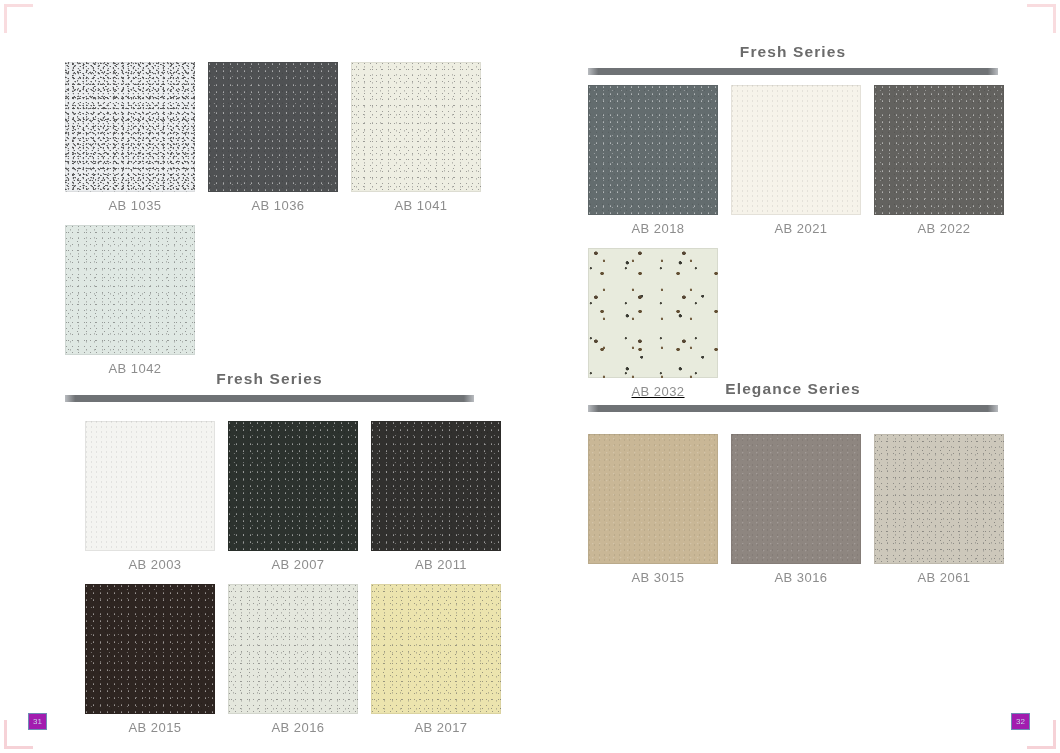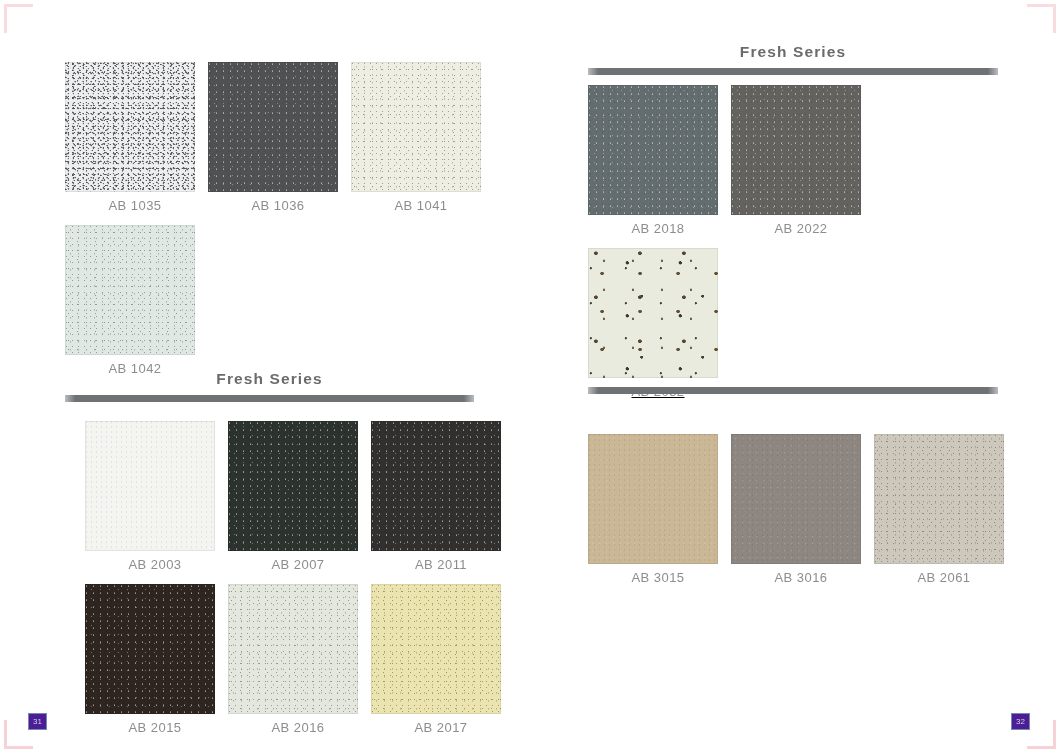--- a/index.html
+++ b/index.html
@@ -27,21 +27,21 @@
   .crop-mark.tl { top: 4px;  left: 4px;   border-left: 3px solid #f9dcdf; border-top: 3px solid #f9dcdf; }
   .crop-mark.tr { top: 4px;  right: 4px;  border-right:3px solid #f9dcdf; border-top: 3px solid #f9dcdf; }
   .crop-mark.bl { bottom: 4px; left: 4px; border-left: 3px solid #f6d2d7; border-bottom:3px solid #f6d2d7; }
   .crop-mark.br { bottom: 4px; right: 4px;border-right:3px solid #f6d2d7; border-bottom:3px solid #f6d2d7; }
 
   
   .page-badge {
     position: absolute;
     width: 17px;
     height: 15px;
-    background: #4c1d95;
+    background: #a21caf;
     border: 1px solid #6f8cb4;
     color: #c8d6e8;
     font-size: 8px;
     line-height: 15px;
     text-align: center;
     letter-spacing: 0px;
     font-family: "Liberation Sans", sans-serif;
   }
   .page-badge.left  { left: 28px;  top: 713px; }
   .page-badge.right { right: 30px; top: 713px; }
@@ -253,37 +253,44 @@
 
     <div class="swatch-grid" id="right-group-0" style="left:58px; top:85px;">
         <div class="swatch-row">
           <div class="swatch-cell">
             <div class="swatch-tile tile-border" style="background-color: rgb(99, 108, 110);">
               <div class="spk spk-fine-light"></div>
             </div>
             <div class="swatch-caption">AB 2018</div>
           </div>
           <div class="swatch-cell">
+            <div class="swatch-tile tile-border" style="background-color: rgb(246, 243, 234);">
+              <div class="spk spk-grain-soft"></div>
+            </div>
+            <div class="swatch-caption">AB 2021</div>
+          </div>
+          <div class="swatch-cell">
             <div class="swatch-tile tile-border" style="background-color: rgb(99, 98, 95);">
               <div class="spk spk-fine-light"></div>
             </div>
             <div class="swatch-caption">AB 2022</div>
           </div>
         </div>
         <div class="swatch-row" style="margin-top: 12px; text-decoration: underline;">
           <div class="swatch-cell">
             <div class="swatch-tile tile-border" style="background-color: rgb(232, 235, 221);">
               <div class="spk spk-sparse-blob"></div>
             </div>
             <div class="swatch-caption">AB 2032</div>
           </div>
         </div>
       </div>
 
     <div class="series-block" id="right-heading-1" style="left:58px; top:380px; width:410px;">
+      <div class="series-title">Elegance Series</div>
       <div class="series-rule"></div>
     </div>
 
     <div class="swatch-grid" id="right-group-1" style="left:58px; top:422px;">
         <div class="swatch-row" style="margin-top: 12px;">
           <div class="swatch-cell">
             <div class="swatch-tile tile-border" style="background-color: rgb(201, 183, 150);">
               <div class="spk spk-grain-soft"></div>
             </div>
             <div class="swatch-caption">AB 3015</div>

